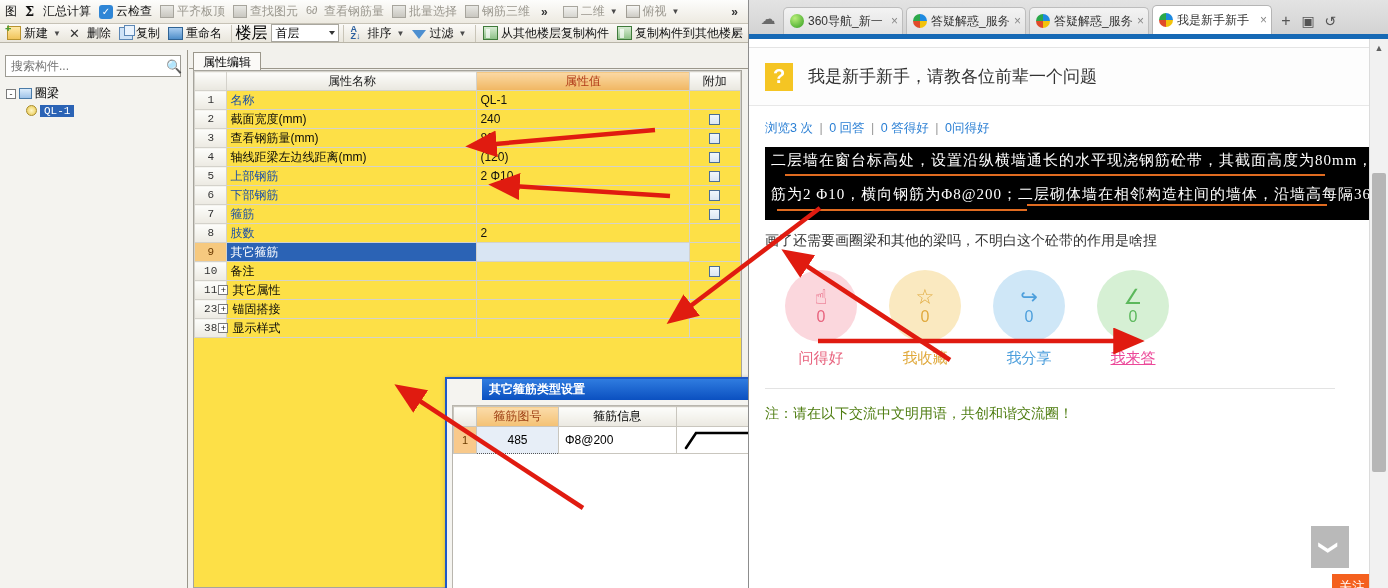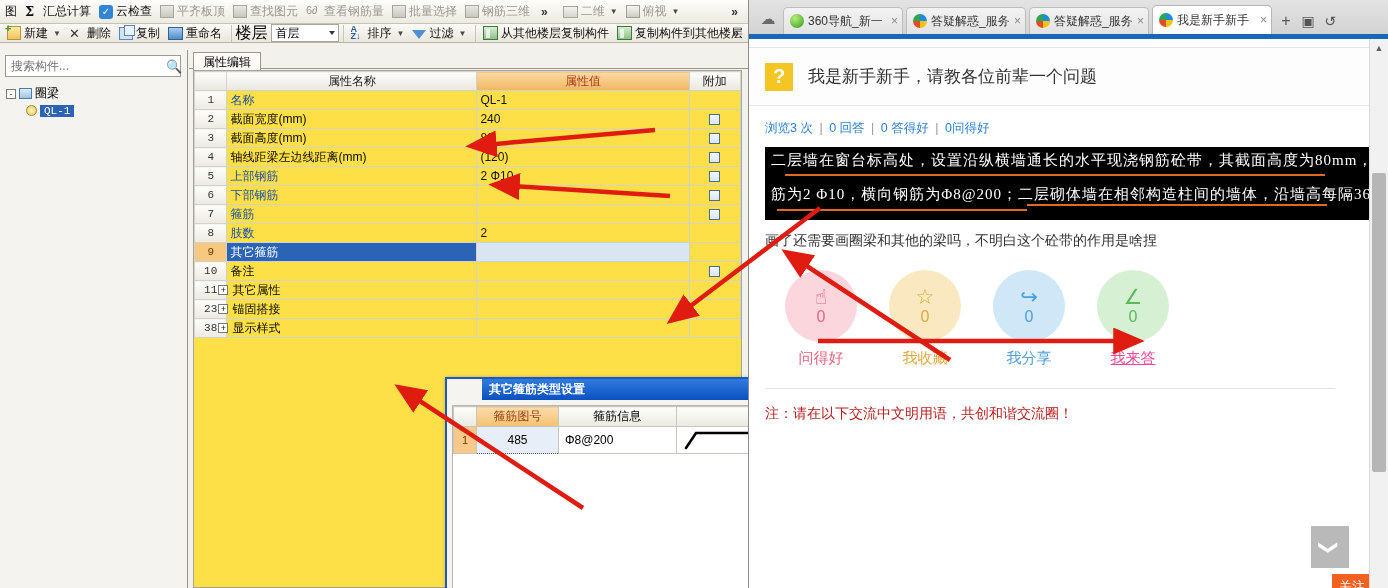--- a/index.html
+++ b/index.html
@@ -149,21 +149,21 @@
   .qbody { padding:12px 0 0 16px; font-size:14px; color:#333; }
 
   .actions { display:flex; gap:32px; padding:20px 0 0 36px; }
   .act { width:72px; text-align:center; }
   .circ { width:72px;height:72px;border-radius:50%;display:flex;flex-direction:column;align-items:center;justify-content:center;gap:1px;}
   .circ .gl { font-size:21px; line-height:20px;}
   .circ .num { font-size:16px; }
   .act .lbl { margin-top:7px; font-size:15px; }
 
   .sep-line { margin:20px 0 0 16px; width:570px; border-top:1px solid #e3e3e3; }
-  .footnote { padding:16px 0 0 16px; font-size:14px; color:#b91c1c; }
+  .footnote { padding:16px 0 0 16px; font-size:14px; color:#4d7c0f; }
 
   .toTop { position:absolute; right:39px; top:487px; width:38px; height:42px; background:#b9b9b9;
     color:#fff; display:flex; align-items:center; justify-content:center; font-size:19px; }
   .follow { position:absolute; right:16px; top:535px; width:40px; height:48px; background:#f4601e; color:#fff;
     font-size:13px; line-height:22px; text-align:center; padding-top:2px; }
 
   .vscroll { position:absolute; right:0; top:39px; width:19px; bottom:0; background:#f1f1f1; border-left:1px solid #dcdcdc;}
   .vs-up { height:17px; display:flex; align-items:center; justify-content:center; font-size:9px; color:#606060;}
   .vs-thumb { position:absolute; left:2px; top:134px; width:14px; height:299px; background:#b6b6b6; border-radius:2px;}
 
@@ -318,21 +318,21 @@
               <tr>
                 <td class="idx">2</td>
                 <td class="nm">截面宽度(mm)</td>
                 <td class="val">240</td>
                 <td>
                   <div class="chk"></div>
                 </td>
               </tr>
               <tr>
                 <td class="idx">3</td>
-                <td class="nm">截面高度(mm)</td>
+                <td class="nm">查看钢筋量(mm)</td>
                 <td class="val">80</td>
                 <td>
                   <div class="chk"></div>
                 </td>
               </tr>
               <tr>
                 <td class="idx">4</td>
                 <td class="nm">轴线距梁左边线距离(mm)</td>
                 <td class="val">(120)</td>
                 <td>

